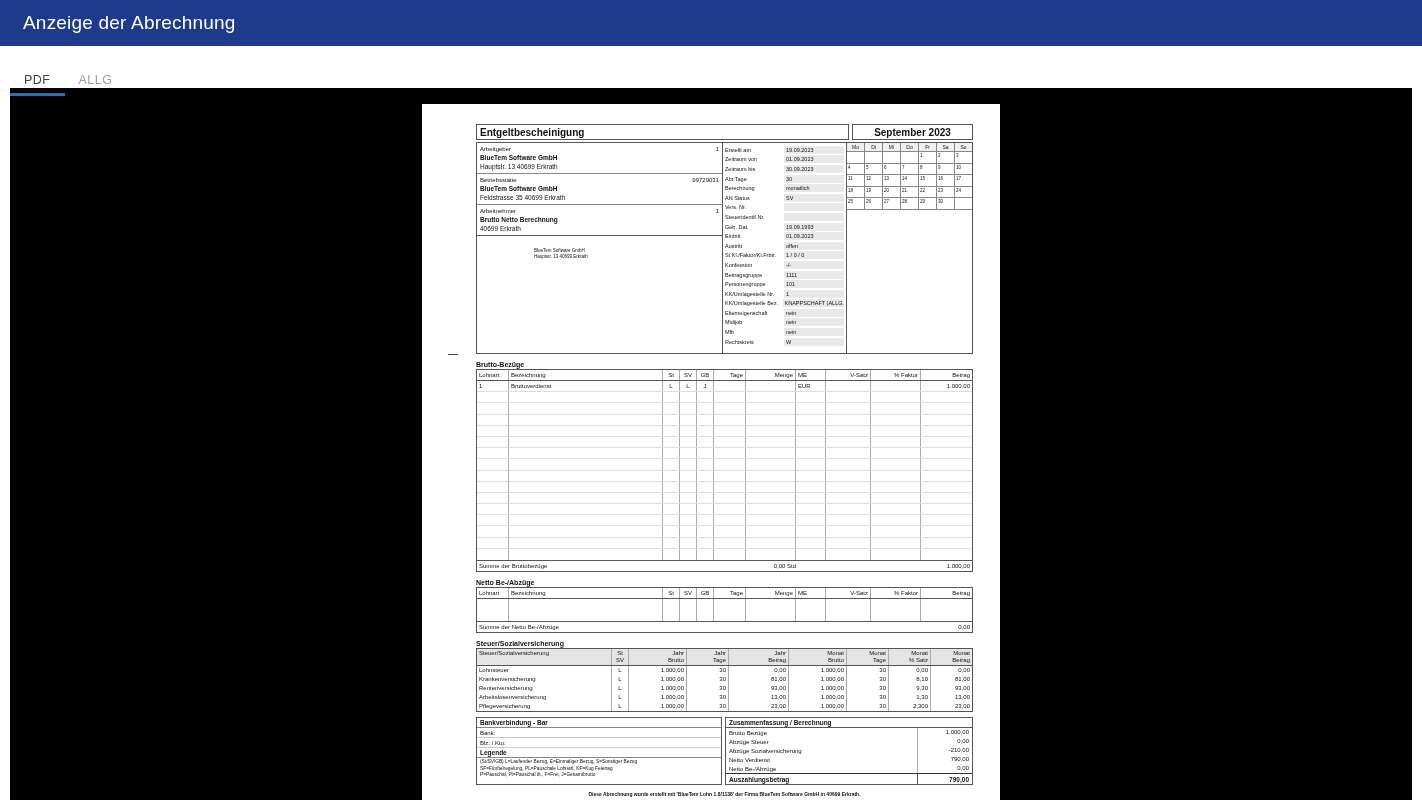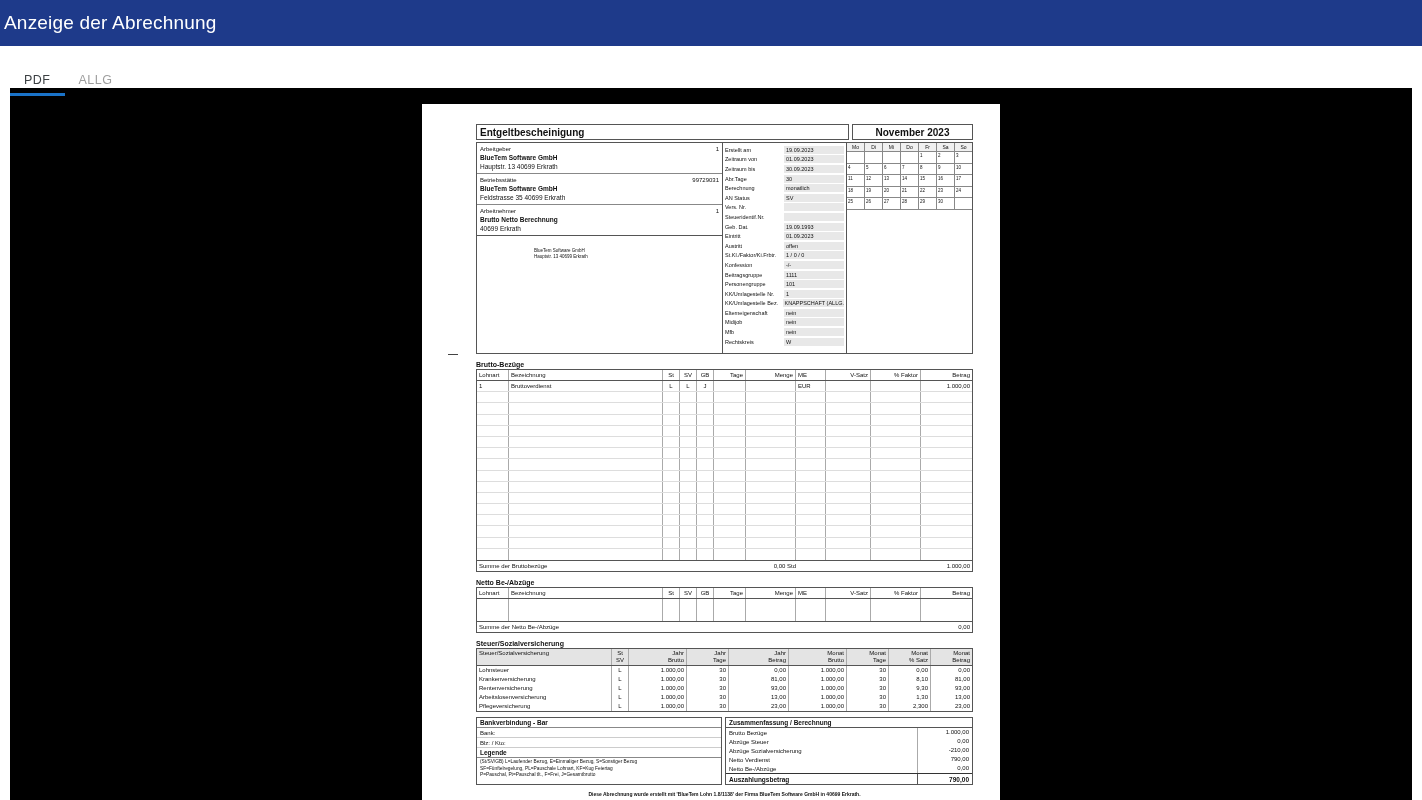--- a/index.html
+++ b/index.html
@@ -1,20 +1,20 @@
 <!DOCTYPE html>
 <html><head>
 <meta charset="utf-8">
 <style>
   * { margin:0; padding:0; box-sizing:border-box; }
   html,body { width:1422px; height:800px; overflow:hidden; background:#fff;
     font-family:"Liberation Sans","DejaVu Sans",sans-serif; }
 
   
-  .app-bar { height:46px; background:#1e3a8a; display:flex; align-items:center; padding:0 4px; }
+  .app-bar { height:46px; background:#1e3a8a; display:flex; align-items:center; padding:0 23px; }
   .app-title { color:#fff; font-size:19px; font-weight:500; letter-spacing:.2px; }
   .tab-bar { height:42px; display:flex; align-items:stretch; padding:0 10px; background:#fff; }
   .tab { display:flex; align-items:center; padding:13px 14px; font-size:12.5px; color:#9e9e9e;
     cursor:pointer; border-bottom:3px solid transparent; font-weight:500; letter-spacing:.5px;margin-top:21px; }
   .tab.active { color:#3c4043; border-bottom-color:#1a73c8; }
   .viewer { margin:0 10px; height:712px; background:#000; overflow:hidden; }
 
   
   .page { width:578px; margin:16px auto; background:#fff; height:712px; position:relative;
     padding:20px 27px 0 54px; color:#111; }
@@ -111,21 +111,21 @@
     <div class="tab active">PDF</div>
     <div class="tab">ALLG</div>
   </nav>
 
   <div class="viewer">
     <div class="page">
       <div class="fold-mark"></div>
 
       <div class="title-row">
         <div class="title-box main">Entgeltbescheinigung</div>
-        <div class="title-box period">November 2023</div>
+        <div class="title-box period">September 2023</div>
       </div>
 
       <div class="info-area">
         <div class="ia-left">
           <div class="sub">
             <div class="sub-row">
               <span>Arbeitgeber</span>
               <span>1</span>
             </div>
             <div class="sub-name">BlueTem Software GmbH</div>

